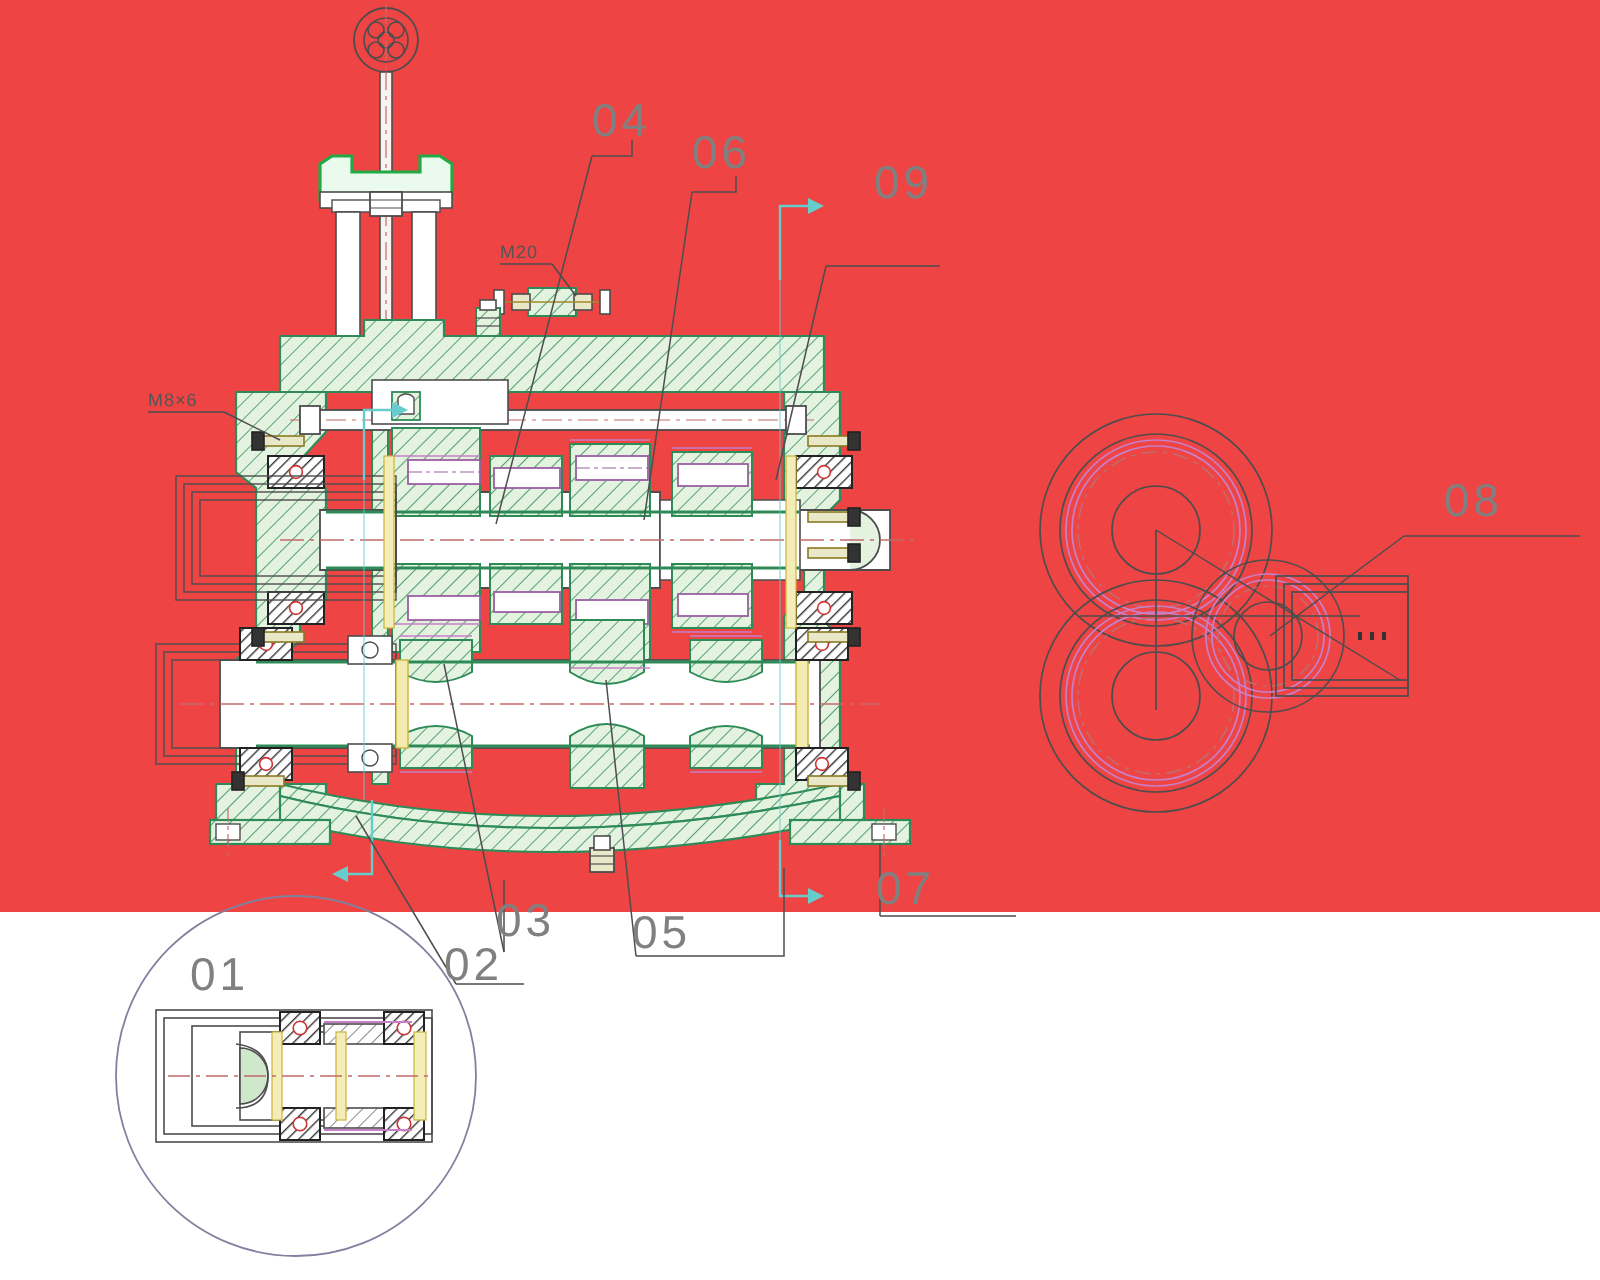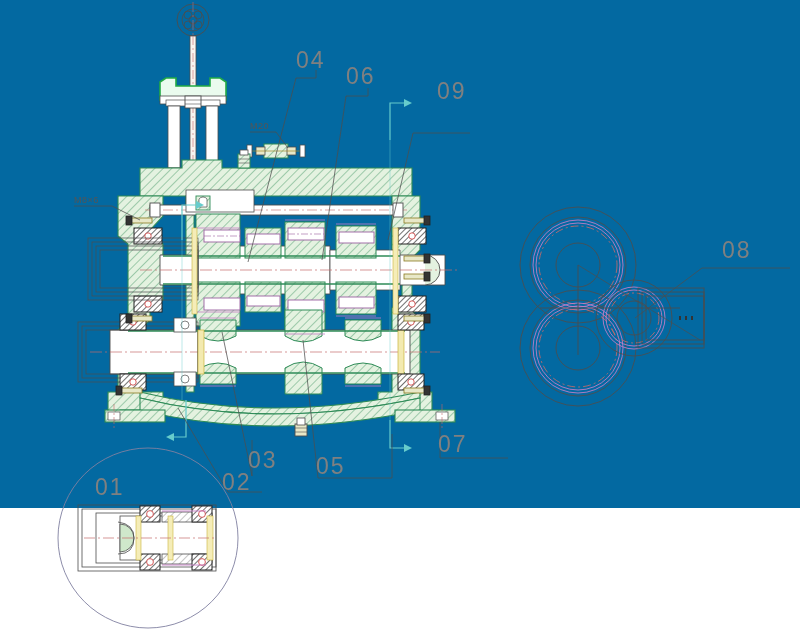--- a/index.html
+++ b/index.html
@@ -1,19 +1,19 @@
 <!DOCTYPE html>
 <html><head>
 <meta charset="utf-8">
 <title>Gearbox Assembly Drawing</title>
 <style>
   html,body{margin:0;padding:0;background:#ffffff;}
   body{width:800px;height:640px;overflow:hidden;
        font-family:"Liberation Sans", sans-serif;}
-  #sheet{position:relative;width:800px;height:508px;background:#0369a1;}
+  #sheet{position:relative;width:800px;height:456px;background:#ef4444;}
   svg{display:block;}
   .lbl{font-family:"Liberation Sans",sans-serif;fill:#808080;font-size:23px;letter-spacing:2px;}
   .dim{font-family:"Liberation Sans",sans-serif;fill:#555;font-size:9px;letter-spacing:.5px;}
 </style>
 </head>
 <body>
 
 <div id="sheet">
 <svg width="800" height="640" viewBox="0 0 800 640" xmlns="http://www.w3.org/2000/svg">
 

